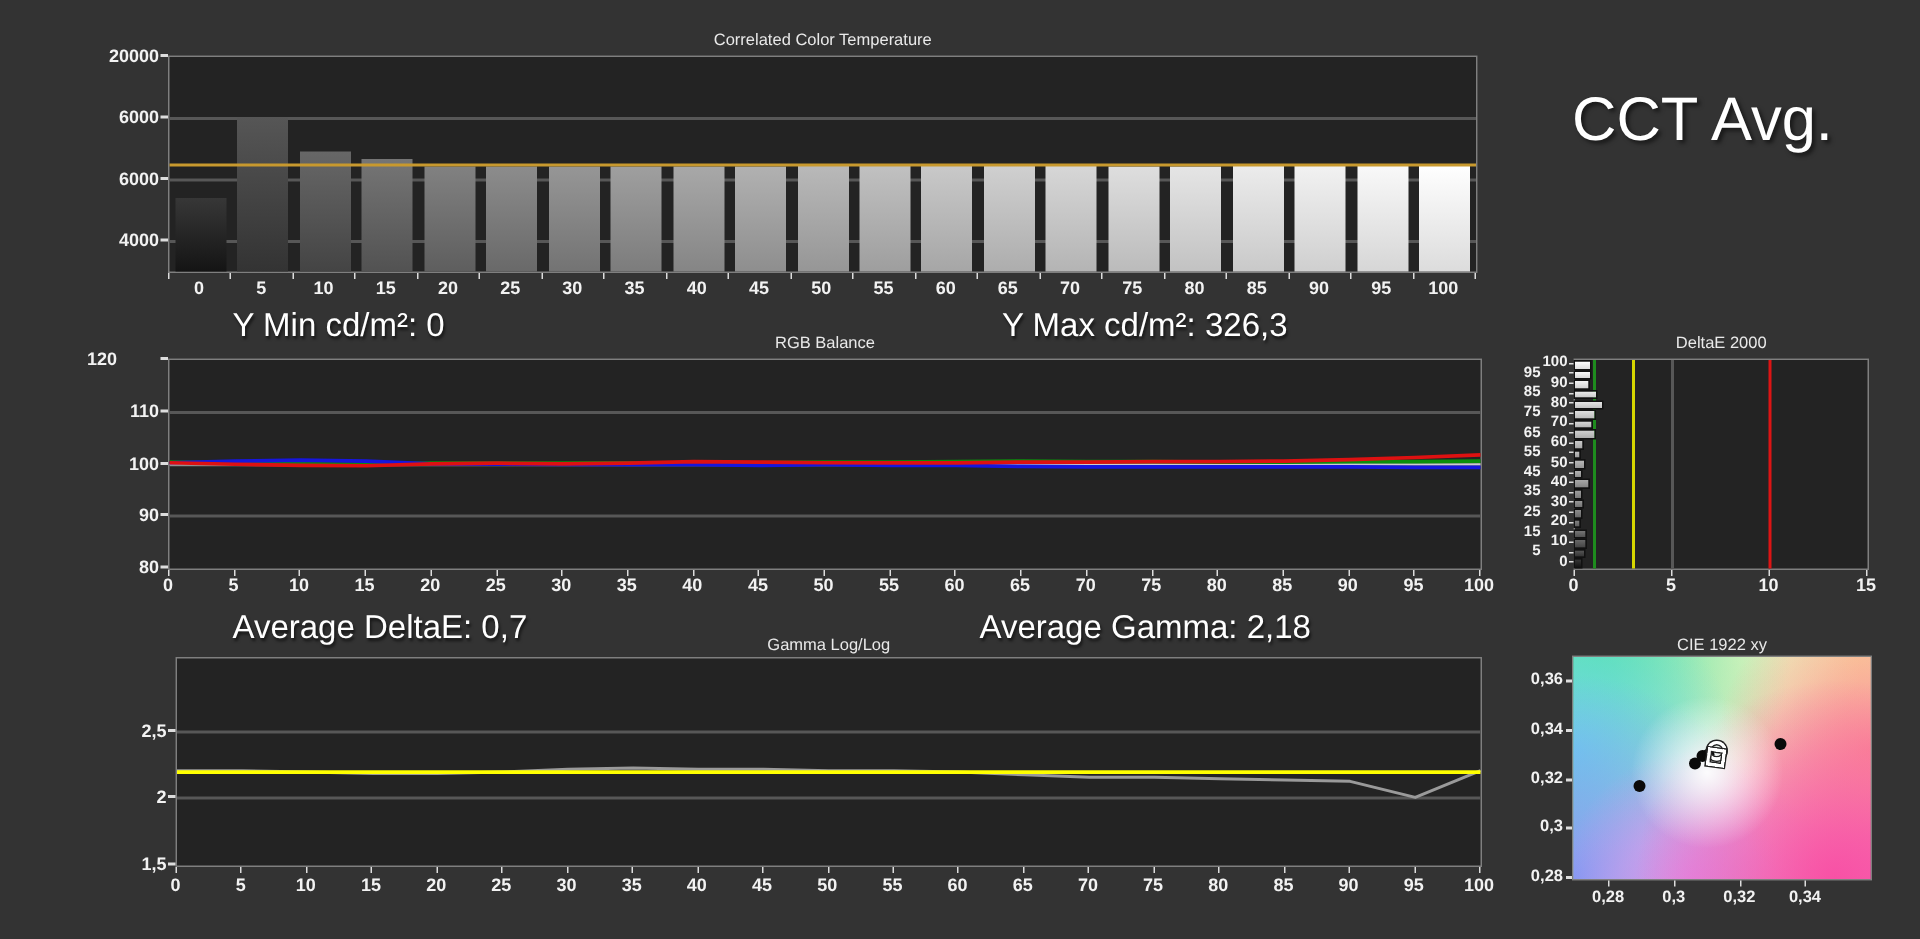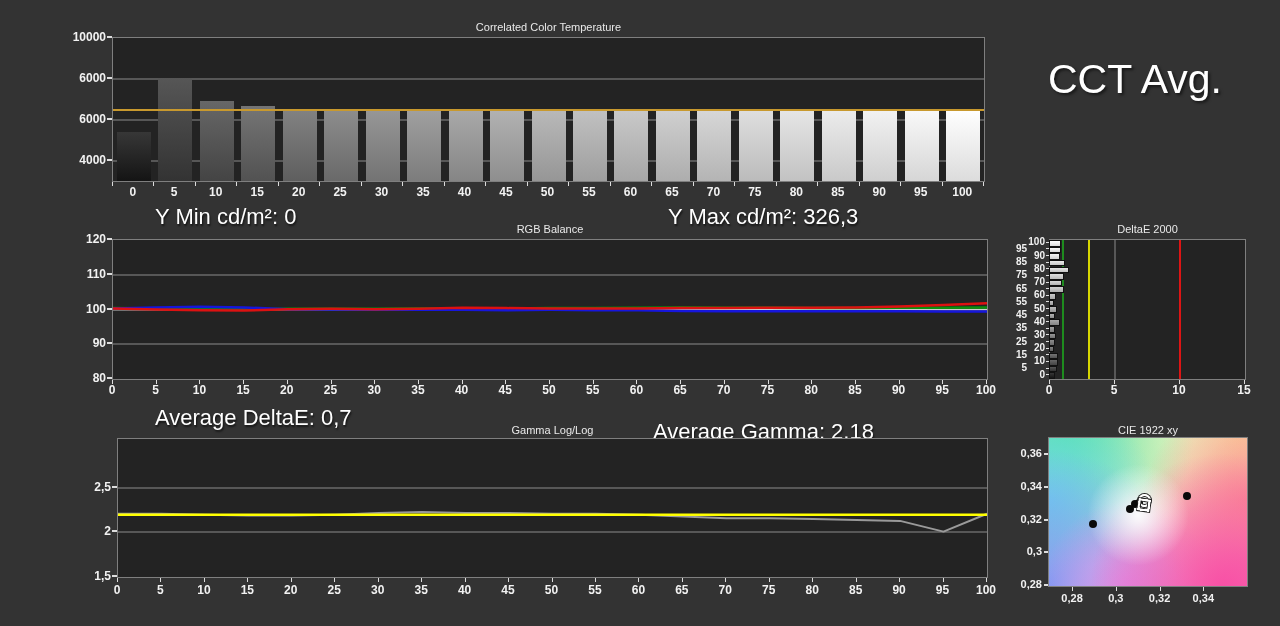--- a/index.html
+++ b/index.html
@@ -138,21 +138,21 @@
       <div class="bar" style="left: 0px; top: 93.7262px; width: 5.2px; height: 4.5px; position: absolute; background: linear-gradient(rgb(150, 150, 150), rgb(115, 115, 115)); outline: rgb(17, 17, 17) solid 1px;"></div>
       <div class="bar" style="left: 0px; top: 100.345px; width: 3.9px; height: 4.5px; position: absolute; background: linear-gradient(rgb(140, 140, 140), rgb(105, 105, 105)); outline: rgb(17, 17, 17) solid 1px;"></div>
       <div class="bar" style="left: 0px; top: 106.964px; width: 2.6px; height: 4.5px; position: absolute; background: linear-gradient(rgb(129, 129, 129), rgb(94, 94, 94)); outline: rgb(17, 17, 17) solid 1px;"></div>
       <div class="bar" style="left: 0px; top: 113.583px; width: 6.5px; height: 4.5px; position: absolute; background: linear-gradient(rgb(117, 117, 117), rgb(82, 82, 82)); outline: rgb(17, 17, 17) solid 1px;"></div>
       <div class="bar" style="left: 0px; top: 120.202px; width: 7.15px; height: 4.5px; position: absolute; background: linear-gradient(rgb(103, 103, 103), rgb(68, 68, 68)); outline: rgb(17, 17, 17) solid 1px;"></div>
       <div class="bar" style="left: 0px; top: 126.821px; width: 5.85px; height: 4.5px; position: absolute; background: linear-gradient(rgb(86, 86, 86), rgb(51, 51, 51)); outline: rgb(17, 17, 17) solid 1px;"></div>
       <div class="bar" style="left: 0px; top: 133.44px; width: 3.9px; height: 4.5px; position: absolute; background: linear-gradient(rgb(55, 55, 55), rgb(20, 20, 20)); outline: rgb(17, 17, 17) solid 1px;"></div>
     </div>
 
   <div class="stat-label" style="left:155px; top:405px;">Average DeltaE: 0,7</div>
-  <div class="stat-label" style="left:653px; top:405px;margin-top:14px;">Average Gamma: 2,18</div>
+  <div class="stat-label" style="left:653px; top:405px;">Average Gamma: 2,18</div>
 
   <div class="chart-title" style="left:117px; top:424px; width:871px;">Gamma Log/Log</div>
   <div class="plot" id="gamma-plot" style="left:117px; top:438px; width:871px; height:140px;">
       <div class="gridline-h" style="left: 0px; top: 92.4839px; width: 869px; position: absolute;"></div>
       <div class="gridline-h" style="left: 0px; top: 47.9677px; width: 869px; position: absolute;"></div>
       <svg class="lines" width="869" height="138">
         <polyline points="0.0,74.8 43.5,74.8 86.9,75.7 130.3,76.6 173.8,76.6 217.3,75.7 260.7,73.9 304.1,73.0 347.6,73.9 391.1,73.9 434.5,74.8 478.0,74.8 521.4,75.7 564.9,77.5 608.3,79.2 651.8,79.2 695.2,80.1 738.6,81.0 782.1,81.9 825.5,92.6 869.0,74.8" fill="none" stroke="#9a9a9a" stroke-width="2" stroke-linejoin="round"></polyline>
         <polyline points="0.0,75.7 43.5,75.7 86.9,75.7 130.3,75.7 173.8,75.7 217.3,75.7 260.7,75.7 304.1,75.7 347.6,75.7 391.1,75.7 434.5,75.7 478.0,75.7 521.4,75.7 564.9,75.7 608.3,75.7 651.8,75.7 695.2,75.7 738.6,75.7 782.1,75.7 825.5,75.7 869.0,75.7" fill="none" stroke="#ffff00" stroke-width="2.5" stroke-linejoin="round"></polyline>
       </svg>
     </div>
@@ -169,21 +169,21 @@
       <div class="cie-square" style="left: 89.1713px; top: 61.2282px; position: absolute;"></div>
     </div>
 
   <div id="axis-layer">
       <div class="tick-label" style="left: 58px; top: 152.571px; width: 48px; position: absolute; text-align: right;">4000</div>
       <div class="tick-mark" style="left: 107px; top: 158.571px; width: 5px; height: 2px; position: absolute;"></div>
       <div class="tick-label" style="left: 58px; top: 111.714px; width: 48px; position: absolute; text-align: right;">6000</div>
       <div class="tick-mark" style="left: 107px; top: 117.714px; width: 5px; height: 2px; position: absolute;"></div>
       <div class="tick-label" style="left: 58px; top: 70.8571px; width: 48px; position: absolute; text-align: right;">6000</div>
       <div class="tick-mark" style="left: 107px; top: 76.8571px; width: 5px; height: 2px; position: absolute;"></div>
-      <div class="tick-label" style="left: 58px; top: 30px; width: 48px; position: absolute; text-align: right;">10000</div>
+      <div class="tick-label" style="left: 58px; top: 30px; width: 48px; position: absolute; text-align: right;">20000</div>
       <div class="tick-mark" style="left: 107px; top: 36px; width: 5px; height: 2px; position: absolute;"></div>
       <div class="tick-label" style="left: 117.738px; top: 185px; width: 30px; position: absolute; text-align: center;">0</div>
       <div class="tick-mark" style="left: 112px; top: 182px; width: 1px; height: 4px; position: absolute;"></div>
       <div class="tick-label" style="left: 159.214px; top: 185px; width: 30px; position: absolute; text-align: center;">5</div>
       <div class="tick-mark" style="left: 153.476px; top: 182px; width: 1px; height: 4px; position: absolute;"></div>
       <div class="tick-label" style="left: 200.69px; top: 185px; width: 30px; position: absolute; text-align: center;">10</div>
       <div class="tick-mark" style="left: 194.952px; top: 182px; width: 1px; height: 4px; position: absolute;"></div>
       <div class="tick-label" style="left: 242.167px; top: 185px; width: 30px; position: absolute; text-align: center;">15</div>
       <div class="tick-mark" style="left: 236.429px; top: 182px; width: 1px; height: 4px; position: absolute;"></div>
       <div class="tick-label" style="left: 283.643px; top: 185px; width: 30px; position: absolute; text-align: center;">20</div>
@@ -222,21 +222,21 @@
       <div class="tick-mark" style="left: 941.524px; top: 182px; width: 1px; height: 4px; position: absolute;"></div>
       <div class="tick-mark" style="left: 983px; top: 182px; width: 1px; height: 4px; position: absolute;"></div>
       <div class="tick-label" style="left: 58px; top: 371px; width: 48px; position: absolute; text-align: right;">80</div>
       <div class="tick-mark" style="left: 107px; top: 377px; width: 5px; height: 2px; position: absolute;"></div>
       <div class="tick-label" style="left: 58px; top: 336.25px; width: 48px; position: absolute; text-align: right;">90</div>
       <div class="tick-mark" style="left: 107px; top: 342.25px; width: 5px; height: 2px; position: absolute;"></div>
       <div class="tick-label" style="left: 58px; top: 301.5px; width: 48px; position: absolute; text-align: right;">100</div>
       <div class="tick-mark" style="left: 107px; top: 307.5px; width: 5px; height: 2px; position: absolute;"></div>
       <div class="tick-label" style="left: 58px; top: 266.75px; width: 48px; position: absolute; text-align: right;">110</div>
       <div class="tick-mark" style="left: 107px; top: 272.75px; width: 5px; height: 2px; position: absolute;"></div>
-      <div class="tick-label" style="left: 58px; top: 232px; width: 48px; position: absolute; text-align: right;">120</div>
+      <div class="tick-label" style="left: 58px; top: 232px; width: 48px; position: absolute; text-align: left;">120</div>
       <div class="tick-mark" style="left: 107px; top: 238px; width: 5px; height: 2px; position: absolute;"></div>
       <div class="tick-label" style="left: 97px; top: 383px; width: 30px; position: absolute; text-align: center;">0</div>
       <div class="tick-mark" style="left: 112px; top: 380px; width: 1px; height: 4px; position: absolute;"></div>
       <div class="tick-label" style="left: 140.7px; top: 383px; width: 30px; position: absolute; text-align: center;">5</div>
       <div class="tick-mark" style="left: 155.7px; top: 380px; width: 1px; height: 4px; position: absolute;"></div>
       <div class="tick-label" style="left: 184.4px; top: 383px; width: 30px; position: absolute; text-align: center;">10</div>
       <div class="tick-mark" style="left: 199.4px; top: 380px; width: 1px; height: 4px; position: absolute;"></div>
       <div class="tick-label" style="left: 228.1px; top: 383px; width: 30px; position: absolute; text-align: center;">15</div>
       <div class="tick-mark" style="left: 243.1px; top: 380px; width: 1px; height: 4px; position: absolute;"></div>
       <div class="tick-label" style="left: 271.8px; top: 383px; width: 30px; position: absolute; text-align: center;">20</div>

